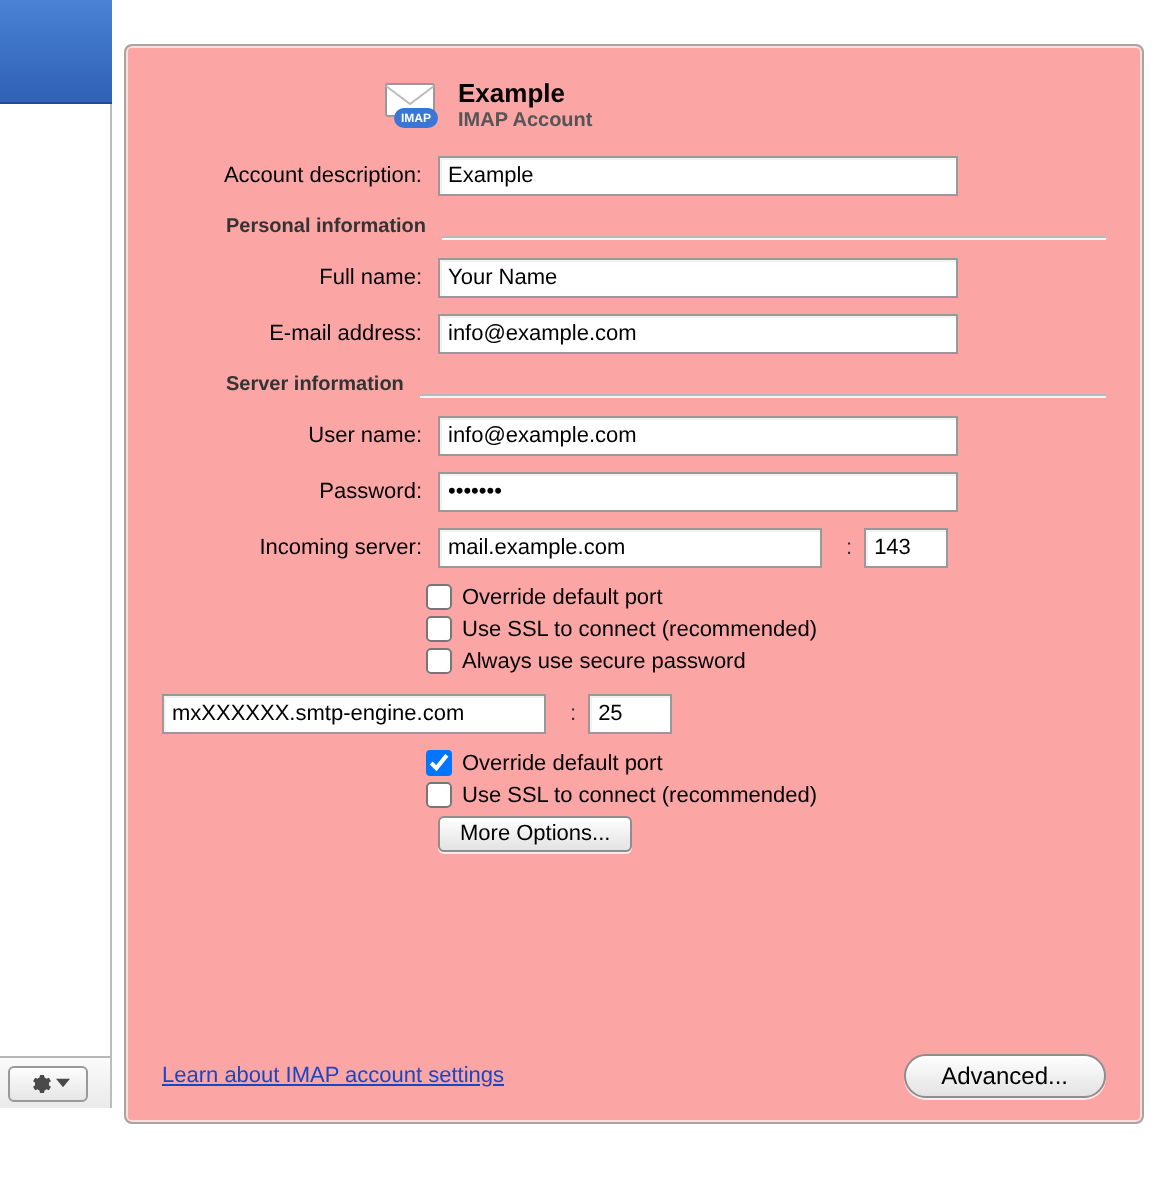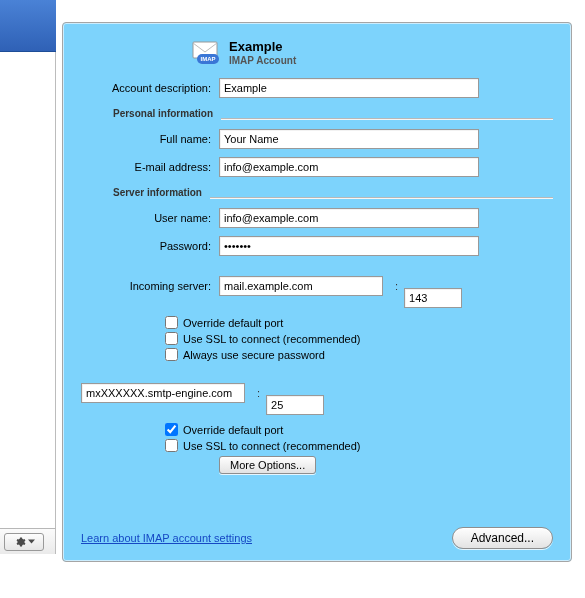--- a/index.html
+++ b/index.html
@@ -60,21 +60,21 @@
     justify-content: center;
     gap: 2px;
     cursor: default;
   }
   .panel {
     position: absolute;
     left: 62px;
     top: 22px;
     width: 510px;
     height: 540px;
-    background: #7dd3fc;
+    background: #fca5a5;
     border: 1px solid #a5a5a5;
     border-radius: 4px;
     box-shadow: inset 0 0 0 1px rgba(255,255,255,0.6);
     padding: 16px 18px 14px 18px;
   }
   .header {
     display: flex;
     align-items: center;
     margin-bottom: 12px;
     padding-left: 110px;
@@ -109,23 +109,23 @@
   .row input[type=text], .row input[type=password] {
     height: 20px;
     border: 1px solid #999;
     background: #fff;
     font-family: inherit;
     font-size: 11px;
     padding: 2px 4px;
     box-shadow: inset 1px 1px 0 rgba(0,0,0,0.05);
   }
   .input-wide { width: 260px; }
-  .input-med { width: 164px; }
+  .input-med { width: 192px; }
   .port-sep { margin: 0 6px 0 12px; color:#333; }
-  .port { width: 58px; margin-top: 24px; }
+  .port { width: 42px; }
   .section-header {
     display: flex;
     align-items: flex-end;
     margin: 10px 0 10px 0;
   }
   .section-header .sh-label {
     font-weight: bold;
     font-size: 10px;
     color: #333;
     padding-left: 32px;
@@ -134,21 +134,21 @@
   }
   .section-header .sh-line {
     flex: 1;
     height: 1px;
     background: #b8b8b8;
     box-shadow: 0 1px 0 #f6f6f6;
   }
   .check-row {
     display: flex;
     align-items: center;
-    margin-left: 66px;
+    margin-left: 114px;
     margin-bottom: 3px;
     gap: 5px;
     padding-left: 18px;
   }
   .check-row input[type=checkbox] {
     width: 13px; height: 13px;
     margin:0;
   }
   .options-row {
     margin-left: 138px;

